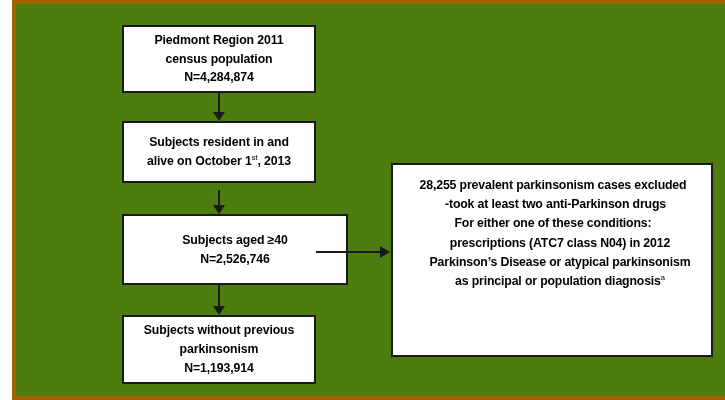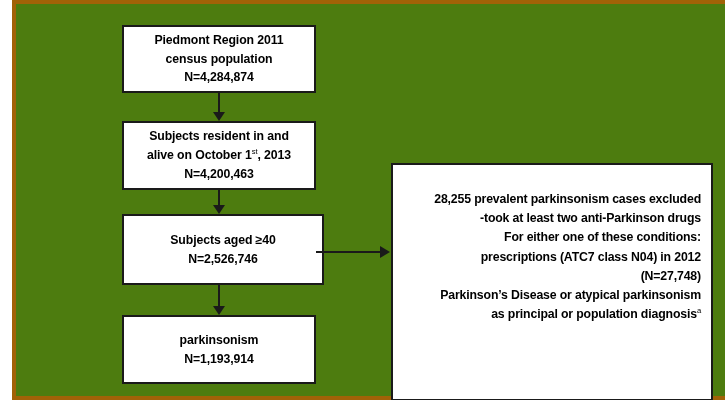--- a/index.html
+++ b/index.html
@@ -44,38 +44,38 @@
   .node .line { display: block; white-space: nowrap; }
 
   sup {
     font-size: 0.62em;
     vertical-align: super;
     line-height: 0;
     font-weight: normal;
   }
 
   #node-census      { left: 106px; top: 21px;  width: 194px; height: 68px; }
-  #node-resident    { left: 106px; top: 117px; width: 194px; height: 69px; }
-  #node-aged        { left: 106px; top: 210px; width: 202px; height: 71px; }
+  #node-resident    { left: 106px; top: 117px; width: 194px; height: 62px; }
+  #node-aged        { left: 106px; top: 210px; width: 226px; height: 71px; }
   #node-no-parkinsonism { left: 106px; top: 311px; width: 194px; height: 69px; }
 
   
   #node-excluded {
     position: absolute;
     left: 375px;
     top: 159px;
     width: 322px;
-    height: 238px;
+    height: 194px;
     border: 2px solid #1a1a1a;
     background: #ffffff;
-    padding: 25px 10px 0 12px;
+    padding: 11px 10px 0 12px;
     font-size: 12.3px;
     font-weight: bold;
     line-height: 1.565;
-    text-align: right;
+    text-align: center;
     letter-spacing: -0.15px;
   }
 
   #node-excluded .line { display: block; white-space: nowrap; }
   #node-excluded .bullet { padding-left: 5px; }
   #node-excluded .cont   { padding-left: 14px; }
 
   
   .conn-v {
     position: absolute;
@@ -120,39 +120,38 @@
 
   <div class="node" id="node-census">
     <span class="line">Piedmont Region 2011</span>
     <span class="line">census population</span>
     <span class="line">N=4,284,874</span>
   </div>
 
   <div class="node" id="node-resident">
     <span class="line">Subjects resident in and</span>
     <span class="line"><span>alive on October 1</span><sup>st</sup><span>, 2013</span></span>
-    <span class="line">N=4,200,463</span>
   </div>
 
   <div class="node" id="node-aged">
     <span class="line">Subjects aged ≥40</span>
     <span class="line">N=2,526,746</span>
   </div>
 
   <div class="node" id="node-no-parkinsonism">
+    <span class="line">Subjects without previous</span>
     <span class="line">parkinsonism</span>
     <span class="line">N=1,193,914</span>
   </div>
 
   <div id="node-excluded">
     <span class="line">28,255 prevalent parkinsonism cases excluded</span>
     <span class="line bullet">-took at least two anti-Parkinson drugs</span>
     <span class="line">For either one of these conditions:</span>
     <span class="line cont">prescriptions (ATC7 class N04) in 2012</span>
-    <span class="line cont">(N=27,748)</span>
     <span class="line cont">Parkinson’s Disease or atypical parkinsonism</span>
     <span class="line cont"><span>as principal or population diagnosis</span><sup>a</sup></span>
   </div>
 
   <div class="conn-v" id="conn-1-2"></div>
   <div class="arrow-down" id="arrow-1-2"></div>
 
   <div class="conn-v" id="conn-2-3"></div>
   <div class="arrow-down" id="arrow-2-3"></div>
 

